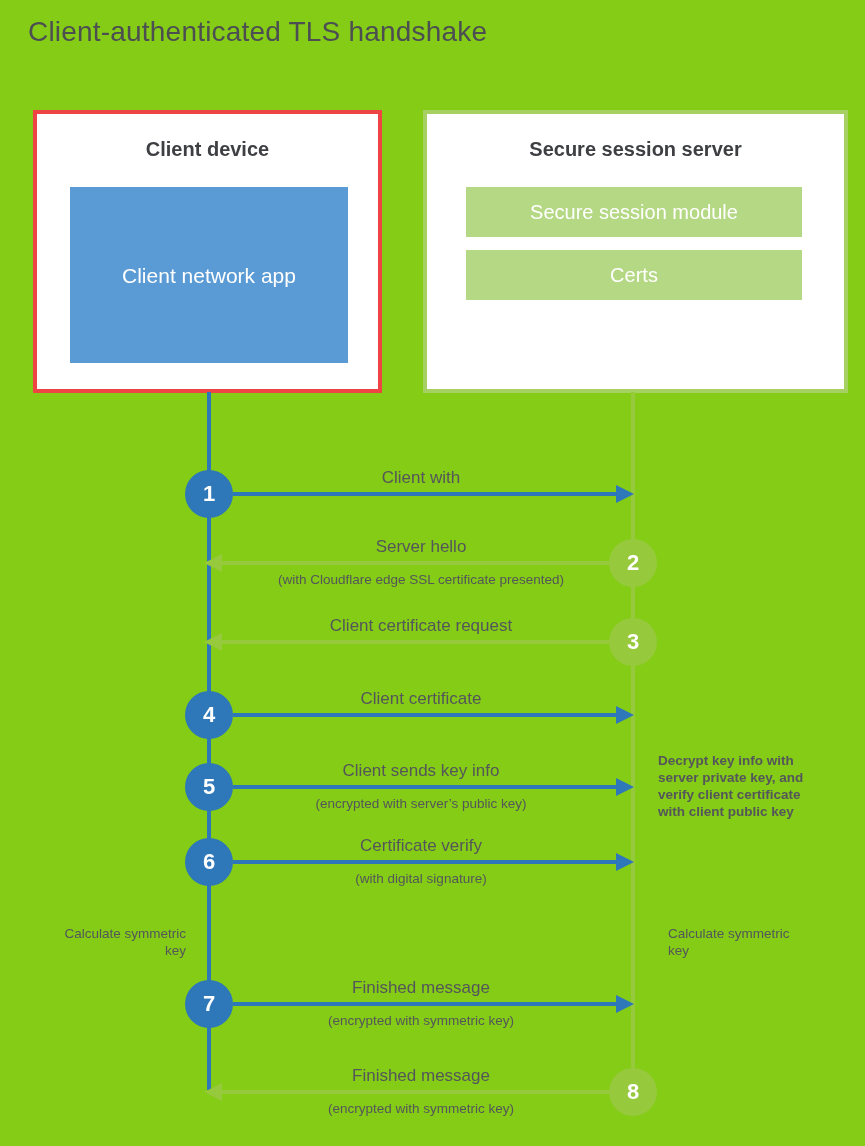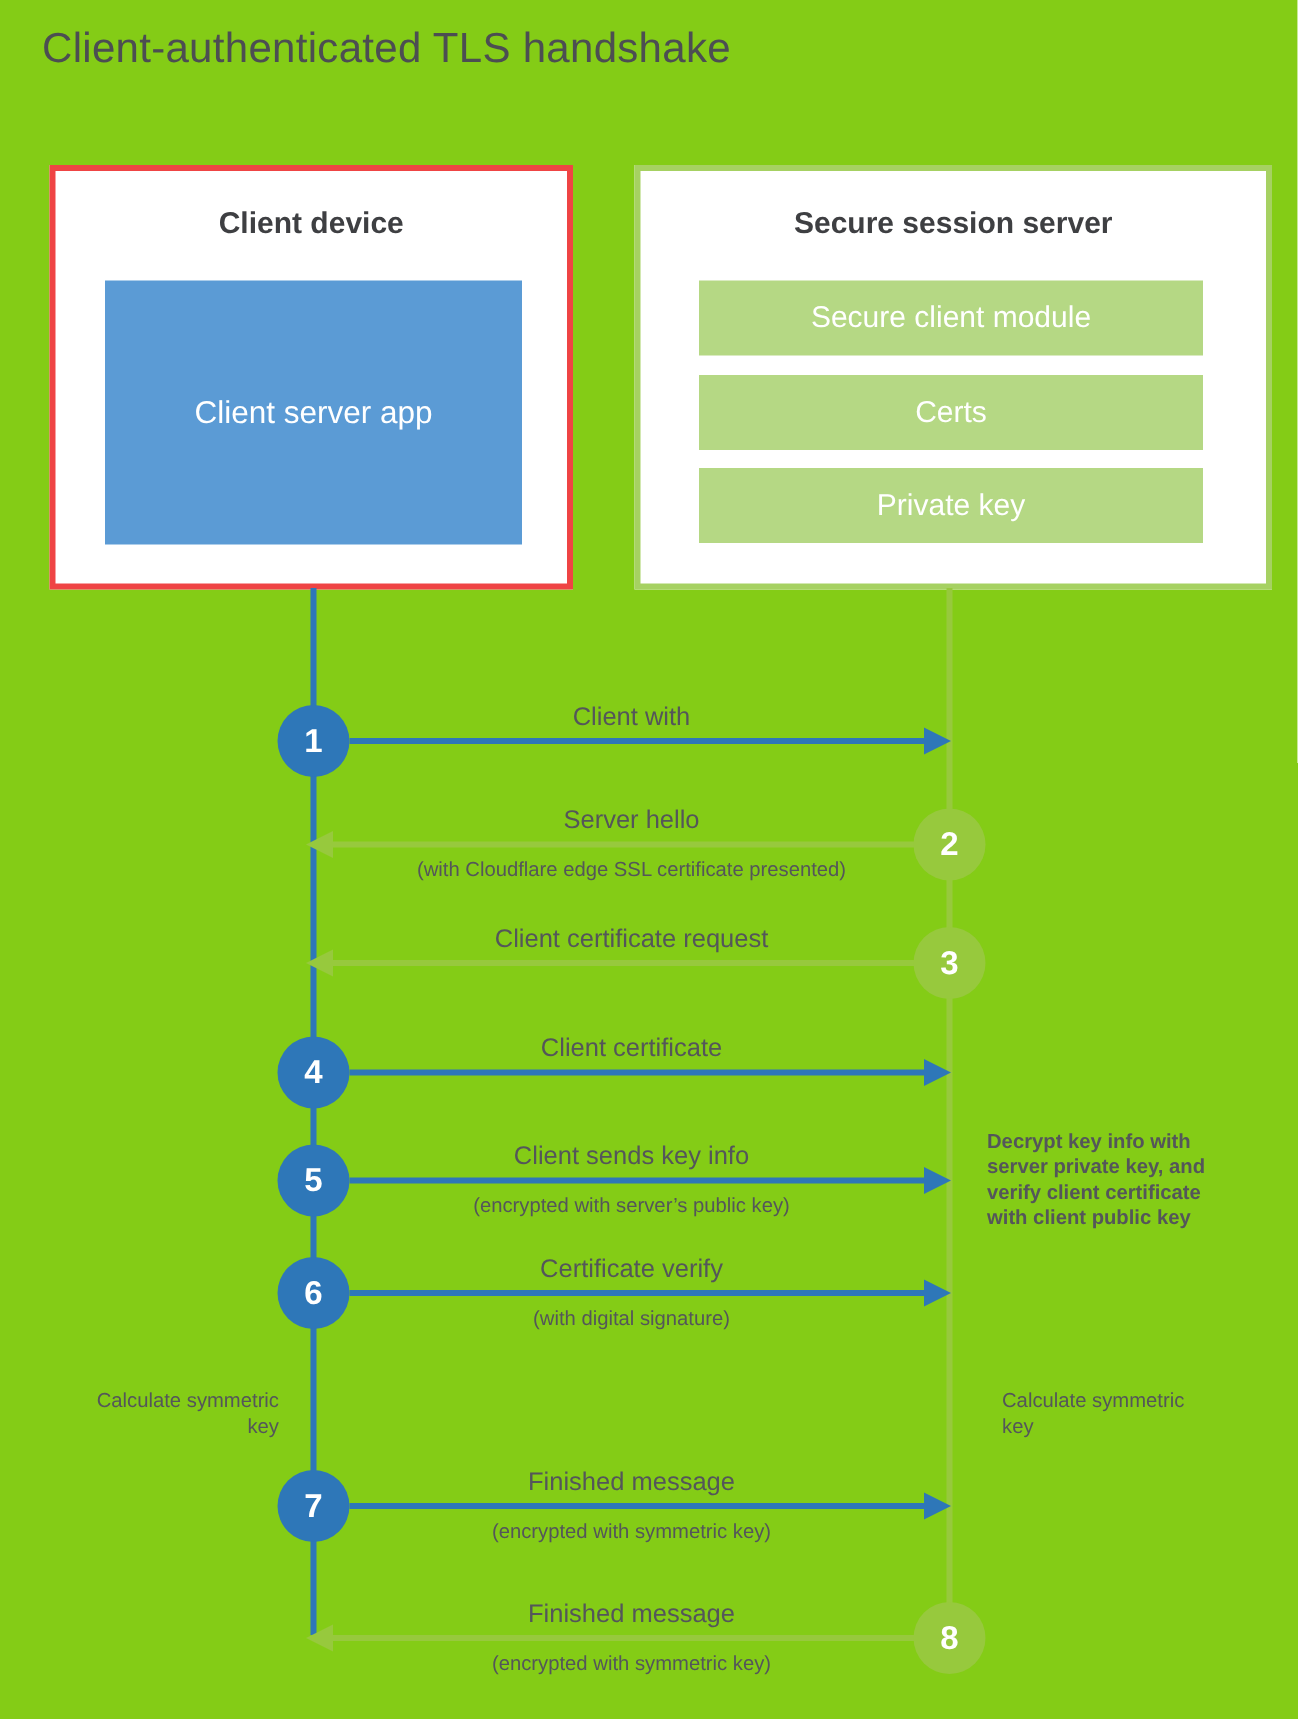--- a/index.html
+++ b/index.html
@@ -64,29 +64,28 @@
 </head>
 <body>
 
 <div class="canvas">
 
   <div class="page-title">Client-authenticated TLS handshake</div>
 
   <div class="entity-box client-box">
     <div class="entity-title">Client device</div>
     <div class="client-app">
-      <span>Client server app</span>
+      <span>Client network app</span>
     </div>
   </div>
 
   <div class="entity-box server-box">
     <div class="entity-title">Secure session server</div>
-    <div class="server-bar bar-1">Secure client module</div>
+    <div class="server-bar bar-1">Secure session module</div>
     <div class="server-bar bar-2">Certs</div>
-    <div class="server-bar bar-3">Private key</div>
   </div>
 
   <div class="vline blue"></div>
   <div class="vline green"></div>
 
   <div class="hline blue" style="top:492px;"></div>
   <div class="ahead right" style="top:485px;"></div>
   <div class="circle blue" style="top:470px;">1</div>
   <div class="mlabel" style="top:468px;">Client with</div>
 

